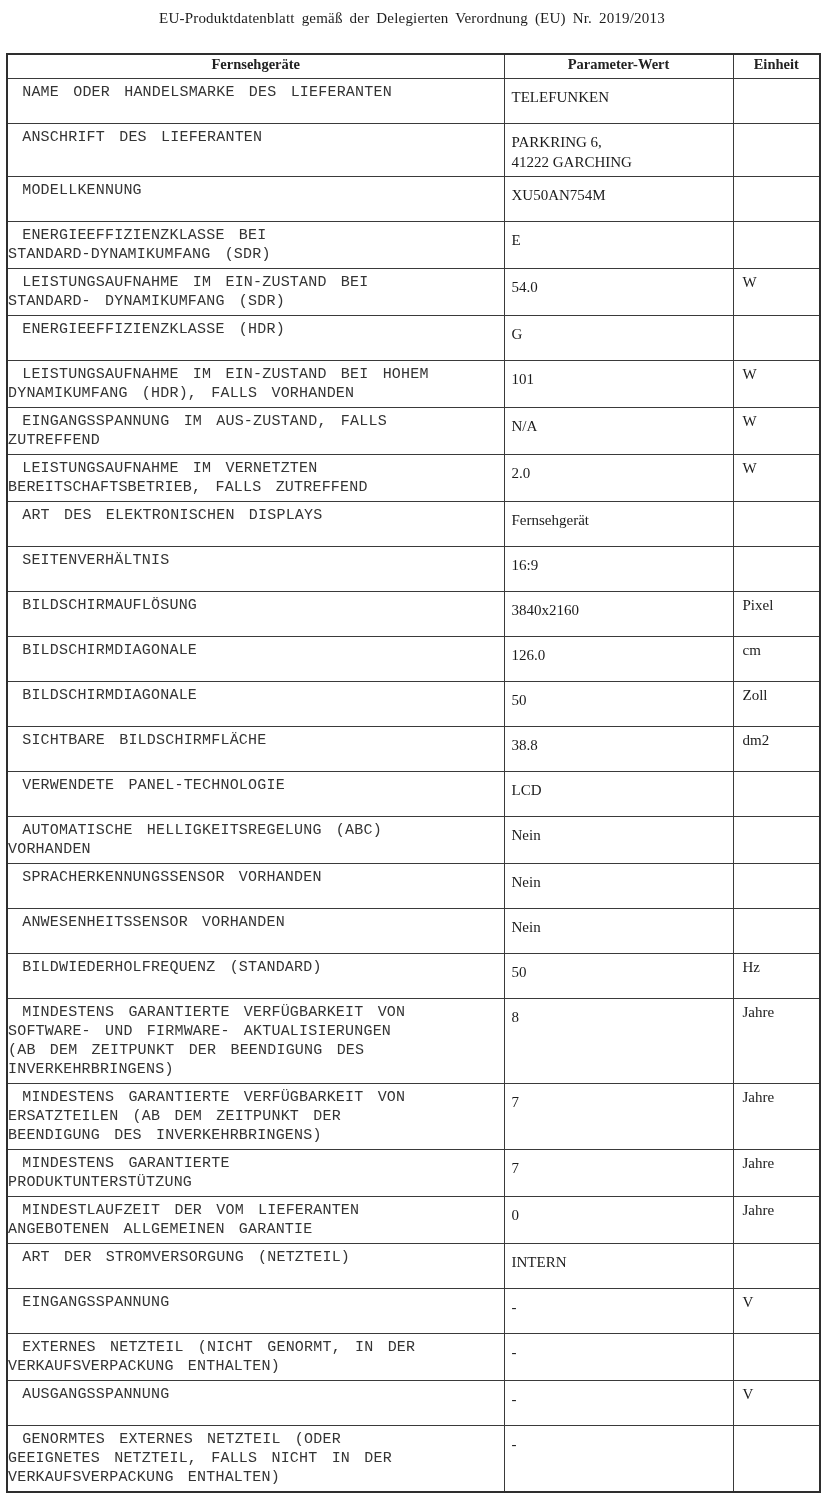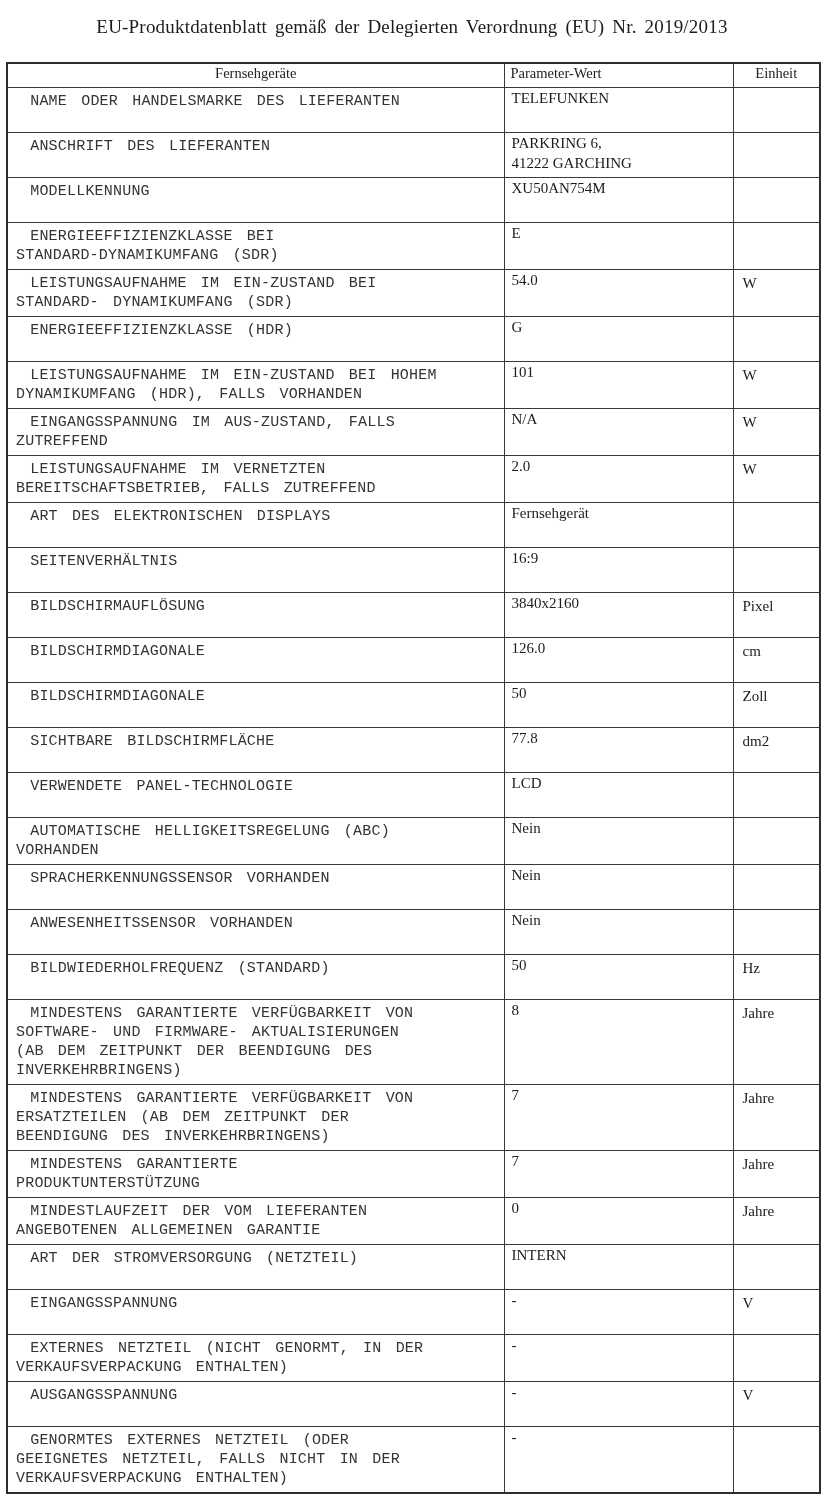--- a/index.html
+++ b/index.html
@@ -9,68 +9,68 @@
   }
   body {
     width: 824px;
     height: 1500px;
     font-family: "Liberation Serif", serif;
     color: #161616;
     overflow: hidden;
   }
   .doc-title {
     text-align: center;
-    font-size: 19px;
+    font-size: 15px;
     line-height: 18px;
-    margin-top: 18px;
+    margin-top: 9px;
     letter-spacing: 0.2px;
     word-spacing: 3px;
     color: #1c1c1c;
   }
   table.datasheet {
     border-collapse: collapse;
     table-layout: fixed;
     width: 813px;
     margin: 26px 0 0 6px;
     border: 2px solid #2e2e2e;
   }
   col.c-label { width: 497px; }
   col.c-value { width: 229px; }
   col.c-unit  { width: 87px; }
   th, td {
     border: 1px solid #3a3a3a;
     vertical-align: top;
     overflow: hidden;
   }
   thead th {
-    font-weight: normal;
+    font-weight: bold;
     font-size: 14.5px;
     height: 20px;
     padding: 1px 6px 2px 6px;
     color: #222222;
   }
   th.h-label { text-align: center; }
-  th.h-value { text-align: left; }
+  th.h-value { text-align: center; }
   th.h-unit  { text-align: center; margin-top: 7px; }
   td.cell-label {
     font-family: "Liberation Mono", "DejaVu Sans Mono", monospace;
     font-size: 15px;
     line-height: 19px;
     letter-spacing: 0.2px;
     word-spacing: 5px;
     white-space: pre-wrap;
     color: #343434;
-    padding: 4px 2px 4px 8px;
+    padding: 4px 2px 4px 0;
     height: 36px;
   }
   td.cell-value {
     font-size: 15px;
     line-height: 20px;
     white-space: pre-wrap;
-    padding: 0 6px 4px 7px;
+    padding: 8px 6px 4px 7px;
     color: #1b1b1b;
   }
   td.cell-unit {
     font-size: 15px;
     line-height: 20px;
     padding: 3px 4px 4px 9px;
     color: #1b1b1b;
   }
 </style>
 </head>
@@ -163,21 +163,21 @@
         <td class="cell-value">126.0</td>
         <td class="cell-unit">cm</td>
       </tr>
       <tr>
         <td class="cell-label"> BILDSCHIRMDIAGONALE</td>
         <td class="cell-value">50</td>
         <td class="cell-unit">Zoll</td>
       </tr>
       <tr>
         <td class="cell-label"> SICHTBARE BILDSCHIRMFLÄCHE</td>
-        <td class="cell-value">77.8</td>
+        <td class="cell-value">38.8</td>
         <td class="cell-unit">dm2</td>
       </tr>
       <tr>
         <td class="cell-label"> VERWENDETE PANEL-TECHNOLOGIE</td>
         <td class="cell-value">LCD</td>
         <td class="cell-unit"></td>
       </tr>
       <tr>
         <td class="cell-label"> AUTOMATISCHE HELLIGKEITSREGELUNG (ABC)
 VORHANDEN</td>

